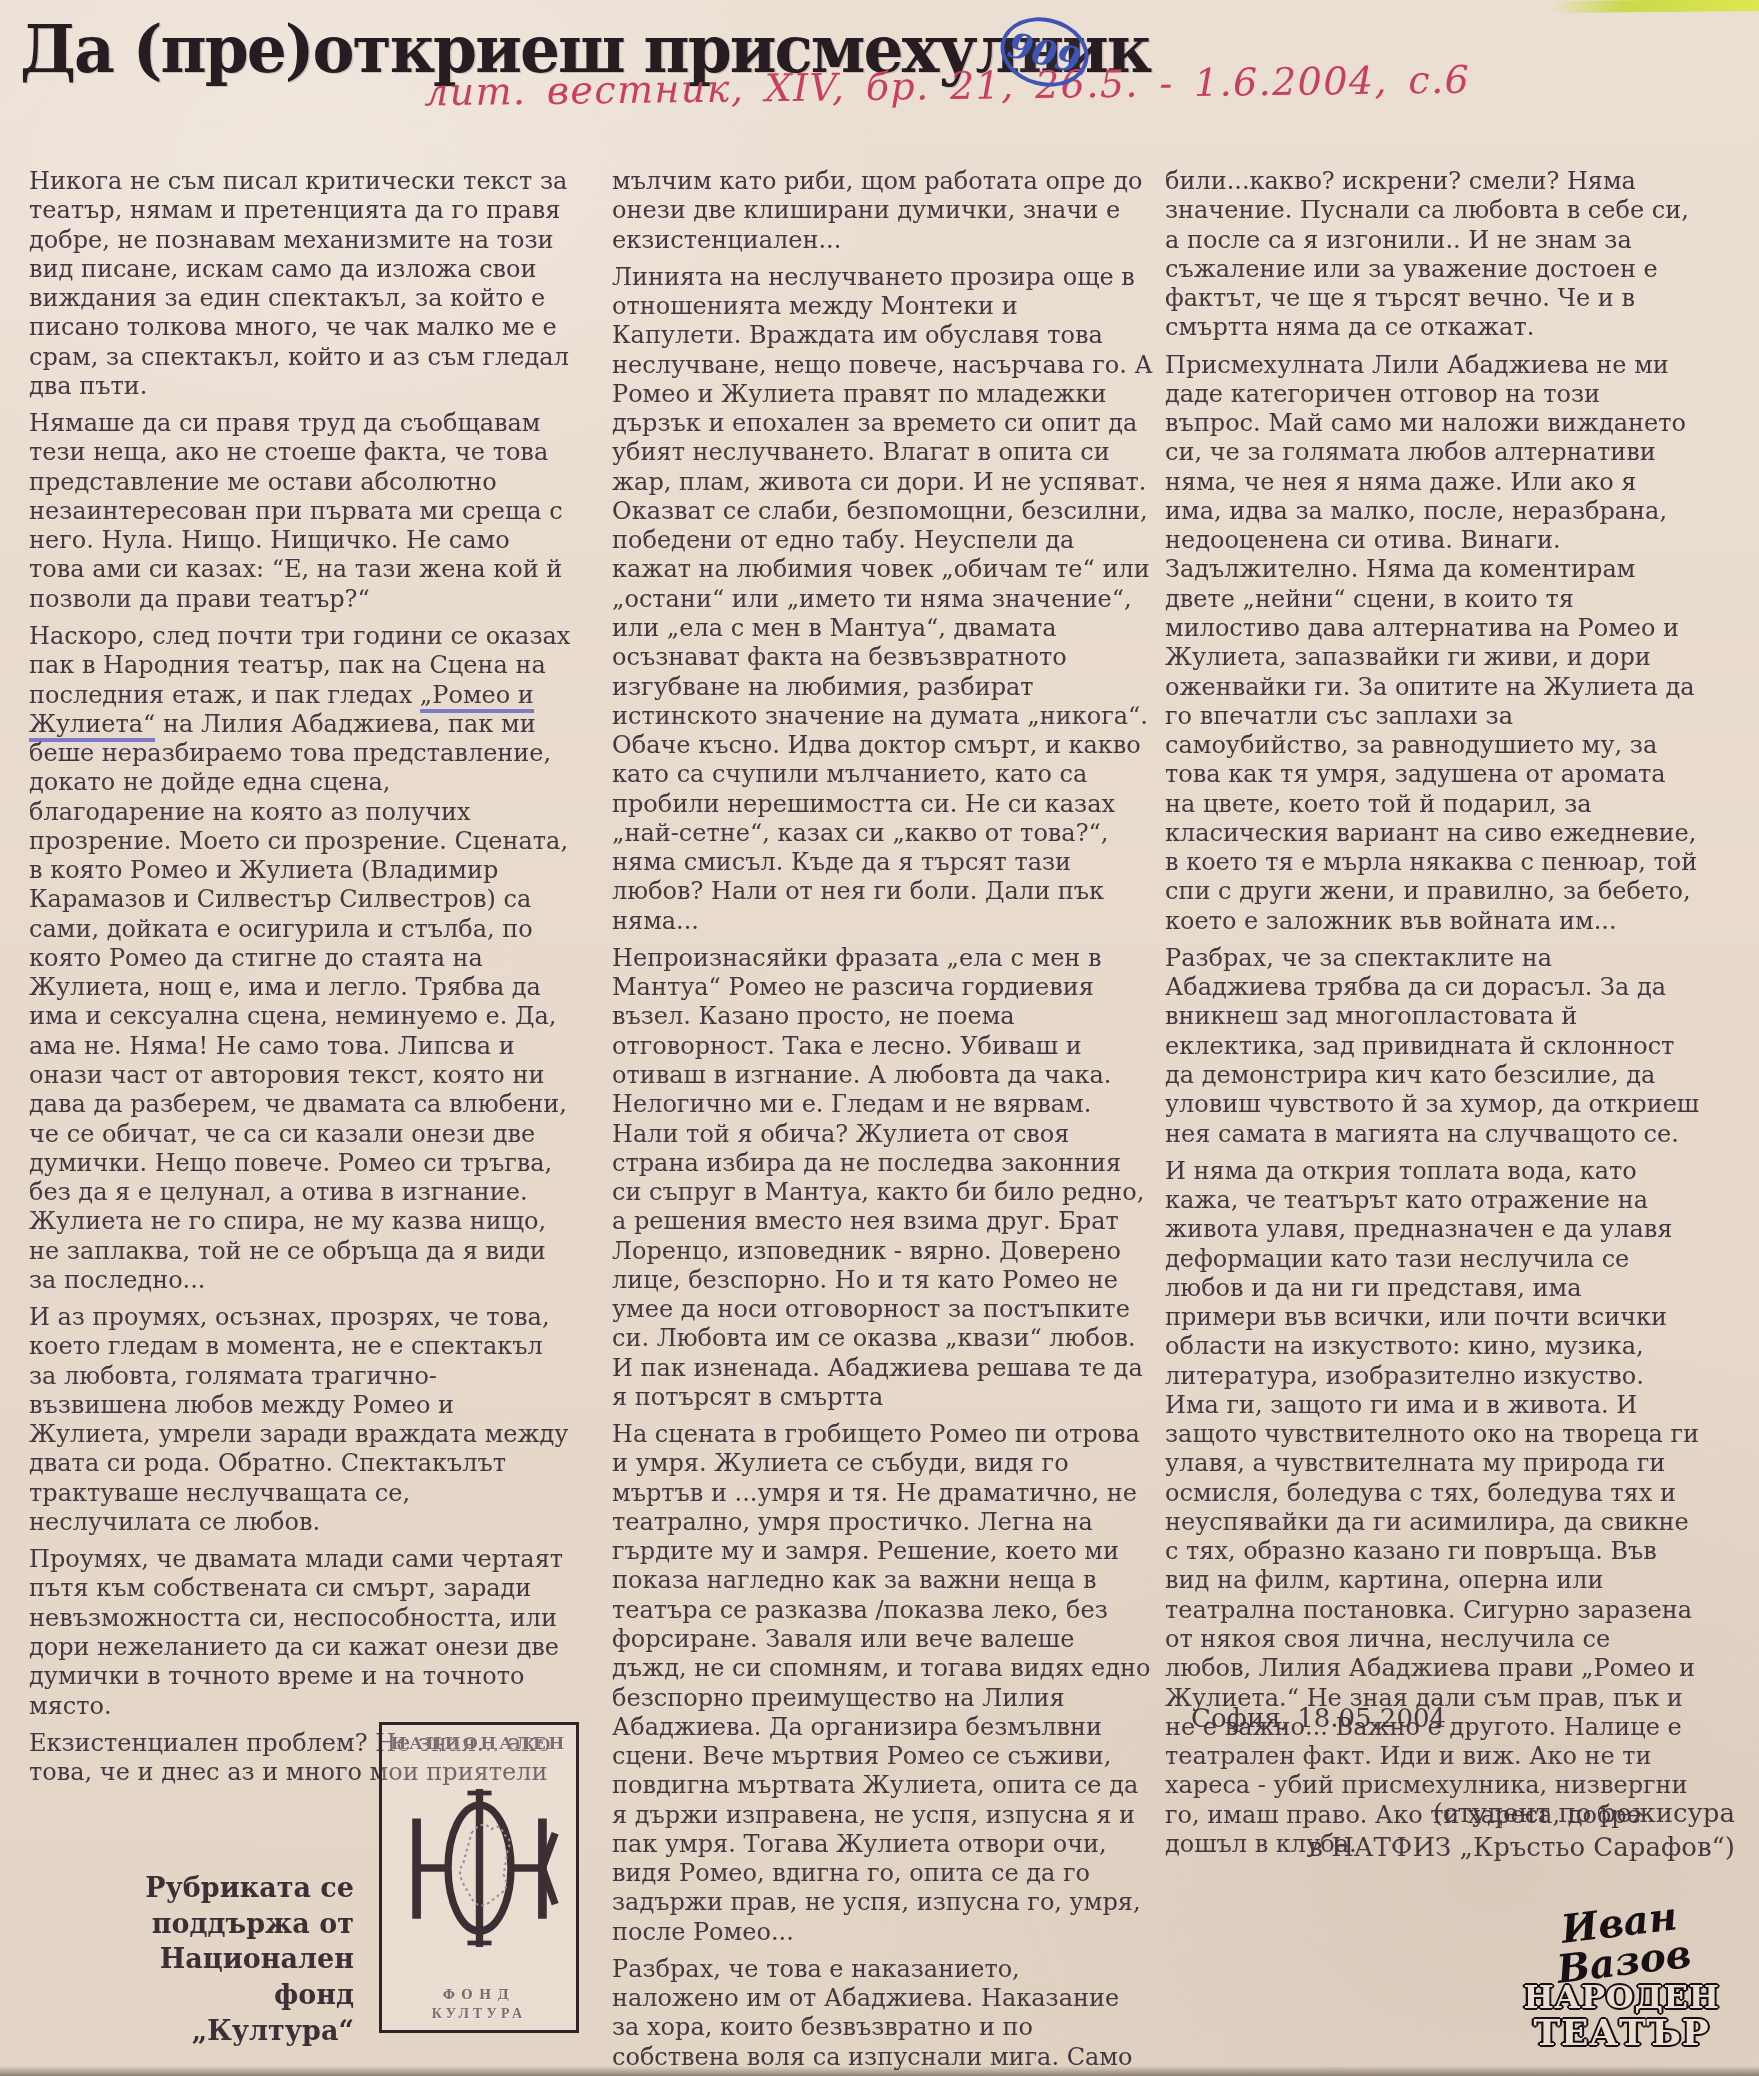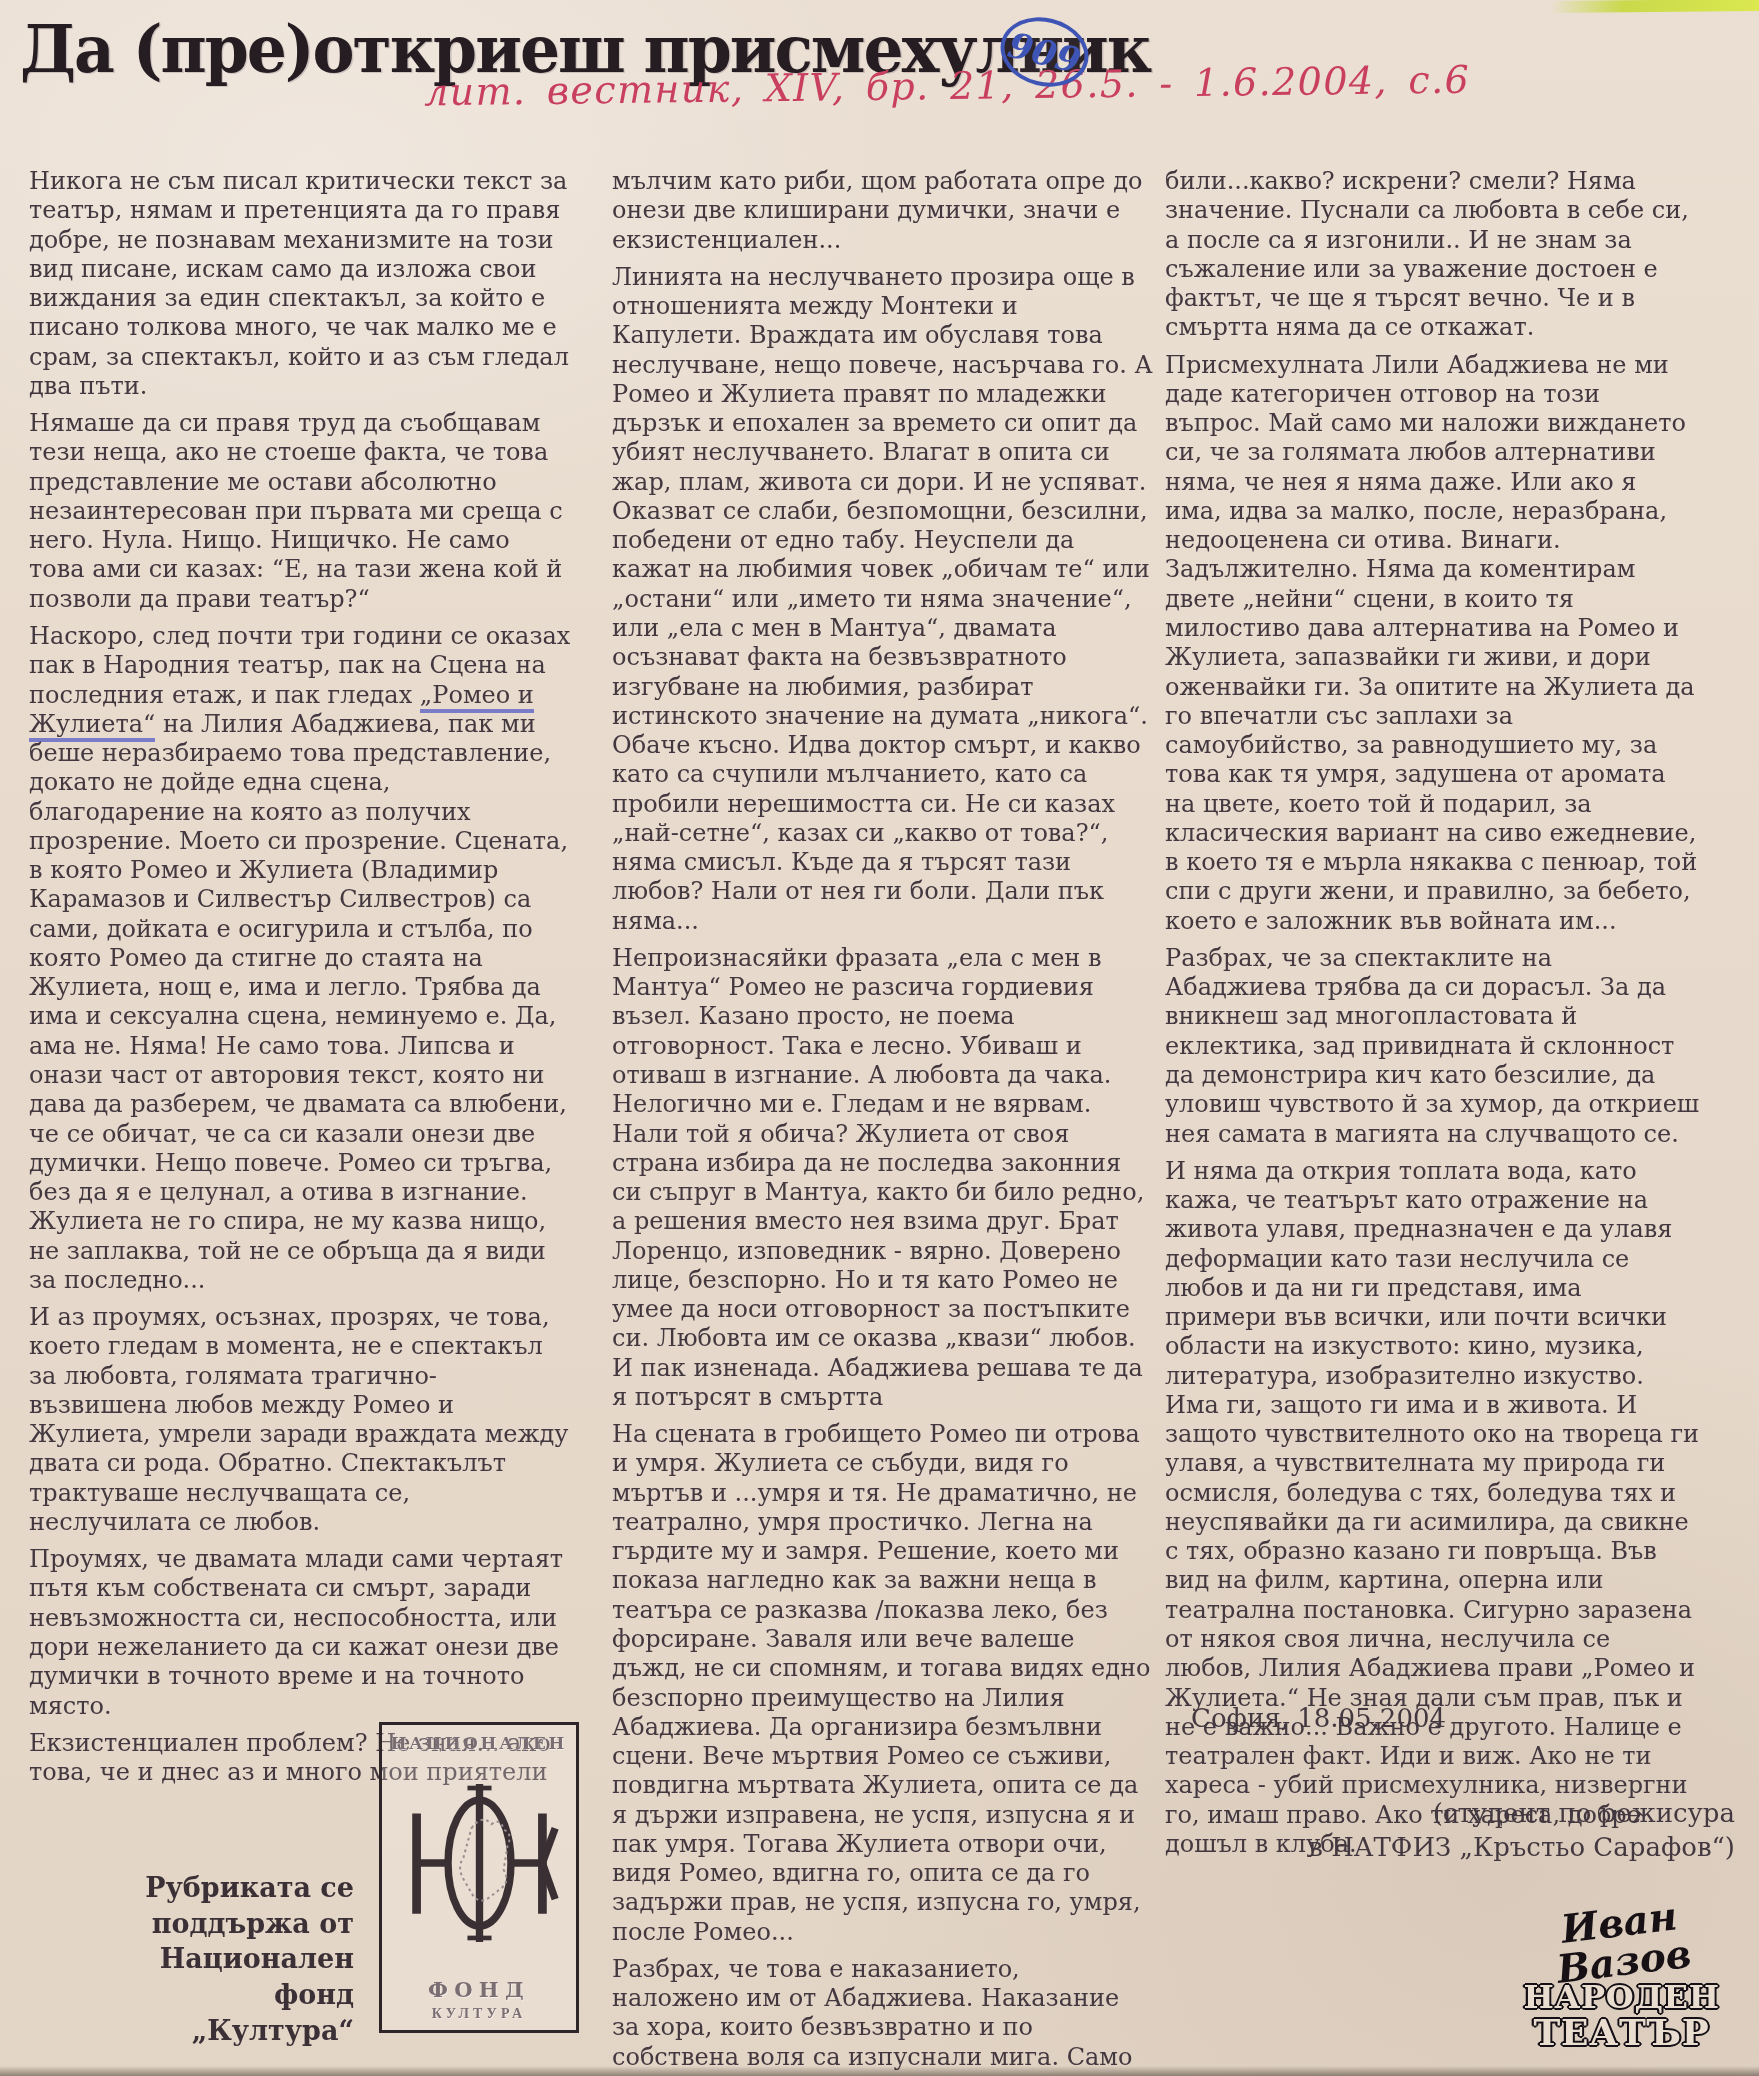--- a/index.html
+++ b/index.html
@@ -52,21 +52,21 @@
   .funding{position:absolute;left:90px;top:1870px;width:264px;text-align:right;
     font-weight:bold;font-size:27px;line-height:1.32;color:#3a3036;}
   .nfk-box{position:absolute;left:379px;top:1722px;width:200px;height:311px;
     border:3.5px solid #2e2529;box-sizing:border-box;
     display:flex;flex-direction:column;align-items:center;justify-content:space-between;
     padding:8.3px 2.8px;background:rgba(250,245,238,0.25);}
   .nfk-top{font-size:16.7px;font-weight:bold;letter-spacing:2.8px;color:#7b6e73;
     text-shadow:0.7px 0.7px 0 rgba(255,255,255,0.5);}
   .nfk-mono{flex:0 0 auto;}
   .nfk-bottom{text-align:center;color:#7b6e73;text-shadow:0.7px 0.7px 0 rgba(255,255,255,0.5);}
-  .nfk-fond{font-size:21px;font-weight:bold;letter-spacing:6.3px;}
+  .nfk-fond{font-size:13px;font-weight:bold;letter-spacing:6.3px;}
   .nfk-kultura{font-size:14px;font-weight:bold;letter-spacing:4.2px;margin-top:4.2px;font-family:Liberation Serif, serif;}
   .stamp{position:absolute;left:1517px;top:1903px;width:209px;text-align:center;z-index:2;}
   .stamp-script{font-size:39px;font-style:italic;font-weight:bold;color:#171115;
     transform:rotate(-7deg);margin:0;line-height:1;}
   .stamp-line{
     margin:0;line-height:1.02;font-weight:bold;letter-spacing:0.7px;
     color:#e9ddd0;
     text-shadow:2.1px 0 #151015,-2.1px 0 #151015,0 2.1px #151015,0 -2.1px #151015,
       1.4px 1.4px #151015,-1.4px -1.4px #151015,1.4px -1.4px #151015,-1.4px 1.4px #151015;
   }

